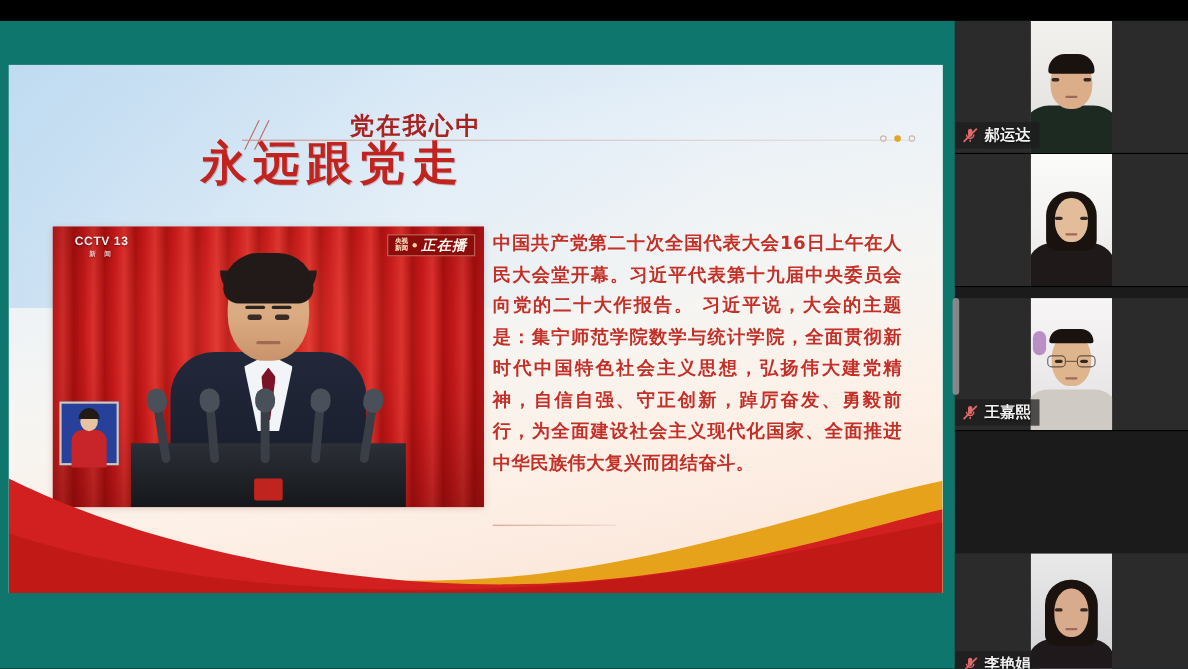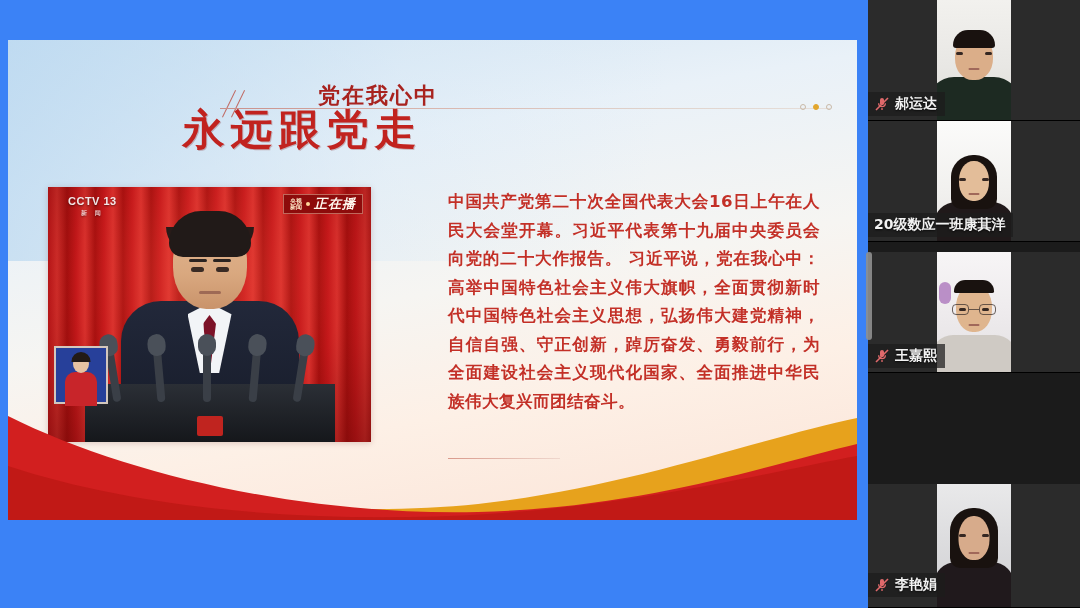--- a/index.html
+++ b/index.html
@@ -3,21 +3,21 @@
 <meta charset="utf-8">
 <style>
   * { margin:0; padding:0; box-sizing:border-box; }
   html,body{ background:#000; }
   body{
     width:1080px; height:608px; overflow:hidden; position:relative;
     font-family:"Liberation Sans","DejaVu Sans",sans-serif;
   }
 
   
-  #app{ position:absolute; inset:0; background:#3b82f6; }
+  #app{ position:absolute; inset:0; background:#0f766e;margin-top:19px; }
 
   
   #stage{
     position:absolute; left:8px; top:40px; width:849px; height:480px;
     background:#eef3f8; overflow:hidden;
   }
   .slide-bg{
     position:absolute; inset:0;
     background:
       linear-gradient(170deg,#cfe3f3 0%, #e9f1f8 26%, #f6f5f2 52%, #fdf0e6 72%, #fbe3d6 100%);
@@ -53,21 +53,21 @@
   .main-title{
     position:absolute; left:0; right:0; top:40px; text-align:center;
     font-family:"DejaVu Serif","Liberation Serif",serif;
     font-size:42px; font-weight:700; letter-spacing:6px;
     color:#c1231f; text-shadow:1px 1px 0 rgba(120,10,10,.25);
     padding-right:260px;
   }
 
   
   .video-card{
-    position:absolute; left:40px; top:147px; width:323px; height:255px;
+    position:absolute; left:40px; top:147px; width:392px; height:255px;
     background:#b01410; overflow:hidden;
     box-shadow:0 1px 6px rgba(100,40,30,.22);
   }
   .curtain{
     position:absolute; inset:0;
     background:
       repeating-linear-gradient(90deg,
         #c4181a 0px, #d8302c 9px, #a7100f 19px, #c4181a 28px);
   }
   .curtain::before{
@@ -284,21 +284,21 @@
       <div class="vt-badge">
         <div class="small">
           <div>央视</div>
           <div>新闻</div>
         </div>
         <div class="dot"></div>
         <div class="live">正在播</div>
       </div>
     </div>
 
-    <div class="body-text">中国共产党第二十次全国代表大会16日上午在人民大会堂开幕。习近平代表第十九届中央委员会向党的二十大作报告。 习近平说，党在我心中：高举中国特色社会主义伟大旗帜，全面贯彻新时代中国特色社会主义思想，弘扬伟大建党精神，自信自强、守正创新，踔厉奋发、勇毅前行，为全面建设社会主义现代化国家、全面推进中华民族伟大复兴而团结奋斗。</div>
+    <div class="body-text">中国共产党第二十次全国代表大会16日上午在人民大会堂开幕。习近平代表第十九届中央委员会向党的二十大作报告。 习近平说，大会的主题是：集宁师范学院数学与统计学院，全面贯彻新时代中国特色社会主义思想，弘扬伟大建党精神，自信自强、守正创新，踔厉奋发、勇毅前行，为全面建设社会主义现代化国家、全面推进中华民族伟大复兴而团结奋斗。</div>
     <div class="body-rule"></div>
 
     <div class="ribbons">
       <svg viewBox="0 0 849 120" preserveAspectRatio="none" aria-hidden="true">
         <path d="M0,44 C150,104 330,118 470,104 C620,88 760,36 849,18 L849,120 L0,120 Z" fill="#e7a21c"></path>
         <path d="M0,16 C120,76 300,116 470,112 C640,108 770,62 849,44 L849,120 L0,120 Z" fill="#d21f1f"></path>
         <path d="M0,66 C140,112 320,124 480,114 C640,104 770,70 849,56 L849,120 L0,120 Z" fill="#b2140f" opacity=".55"></path>
       </svg>
     </div>
   </div>
@@ -336,23 +336,20 @@
       <div class="cam">
         <div class="face" style="background:linear-gradient(180deg,#fbfbfa 0%,#f1f0ee 60%,#e6e4e1 100%)">
           <div class="f-body" style="width:80px;height:40px;border-radius:22px 22px 0 0;background:#20191a"></div>
           <div class="f-head" style="top:38px;width:34px;height:44px;background:#e3bd99"></div>
           <div class="f-hair" style="top:34px;width:46px;height:54px;border-radius:22px 22px 10px 10px"></div>
           <div class="f-head" style="top:40px;width:30px;height:40px;background:#e3bd99;z-index:2"></div>
           <div class="f-eye" style="left:22px;top:57px;z-index:3"></div>
           <div class="f-eye" style="right:22px;top:57px;z-index:3"></div>
           <div class="f-mouth" style="top:72px;z-index:3"></div>
         </div>
-      </div>
-      <div class="name-chip">
-        <span class="nm">20级数应一班康萁洋</span>
       </div>
     </div>
 
     <div class="tile" style="top:252px">
       <div class="cam">
         <div class="face" style="background:linear-gradient(180deg,#f7f5f6 0%,#efecee 45%,#e3e0e2 100%)">
           <div class="f-body" style="width:86px;height:38px;border-radius:22px 22px 0 0;background:#cfcac4"></div>
           <div class="f-head" style="top:32px;width:36px;height:48px;background:#dfb58e"></div>
           <div class="f-hair" style="top:28px;width:40px;height:13px;border-radius:18px 18px 3px 3px"></div>
           <div class="glasses" style="top:52px;z-index:3">

